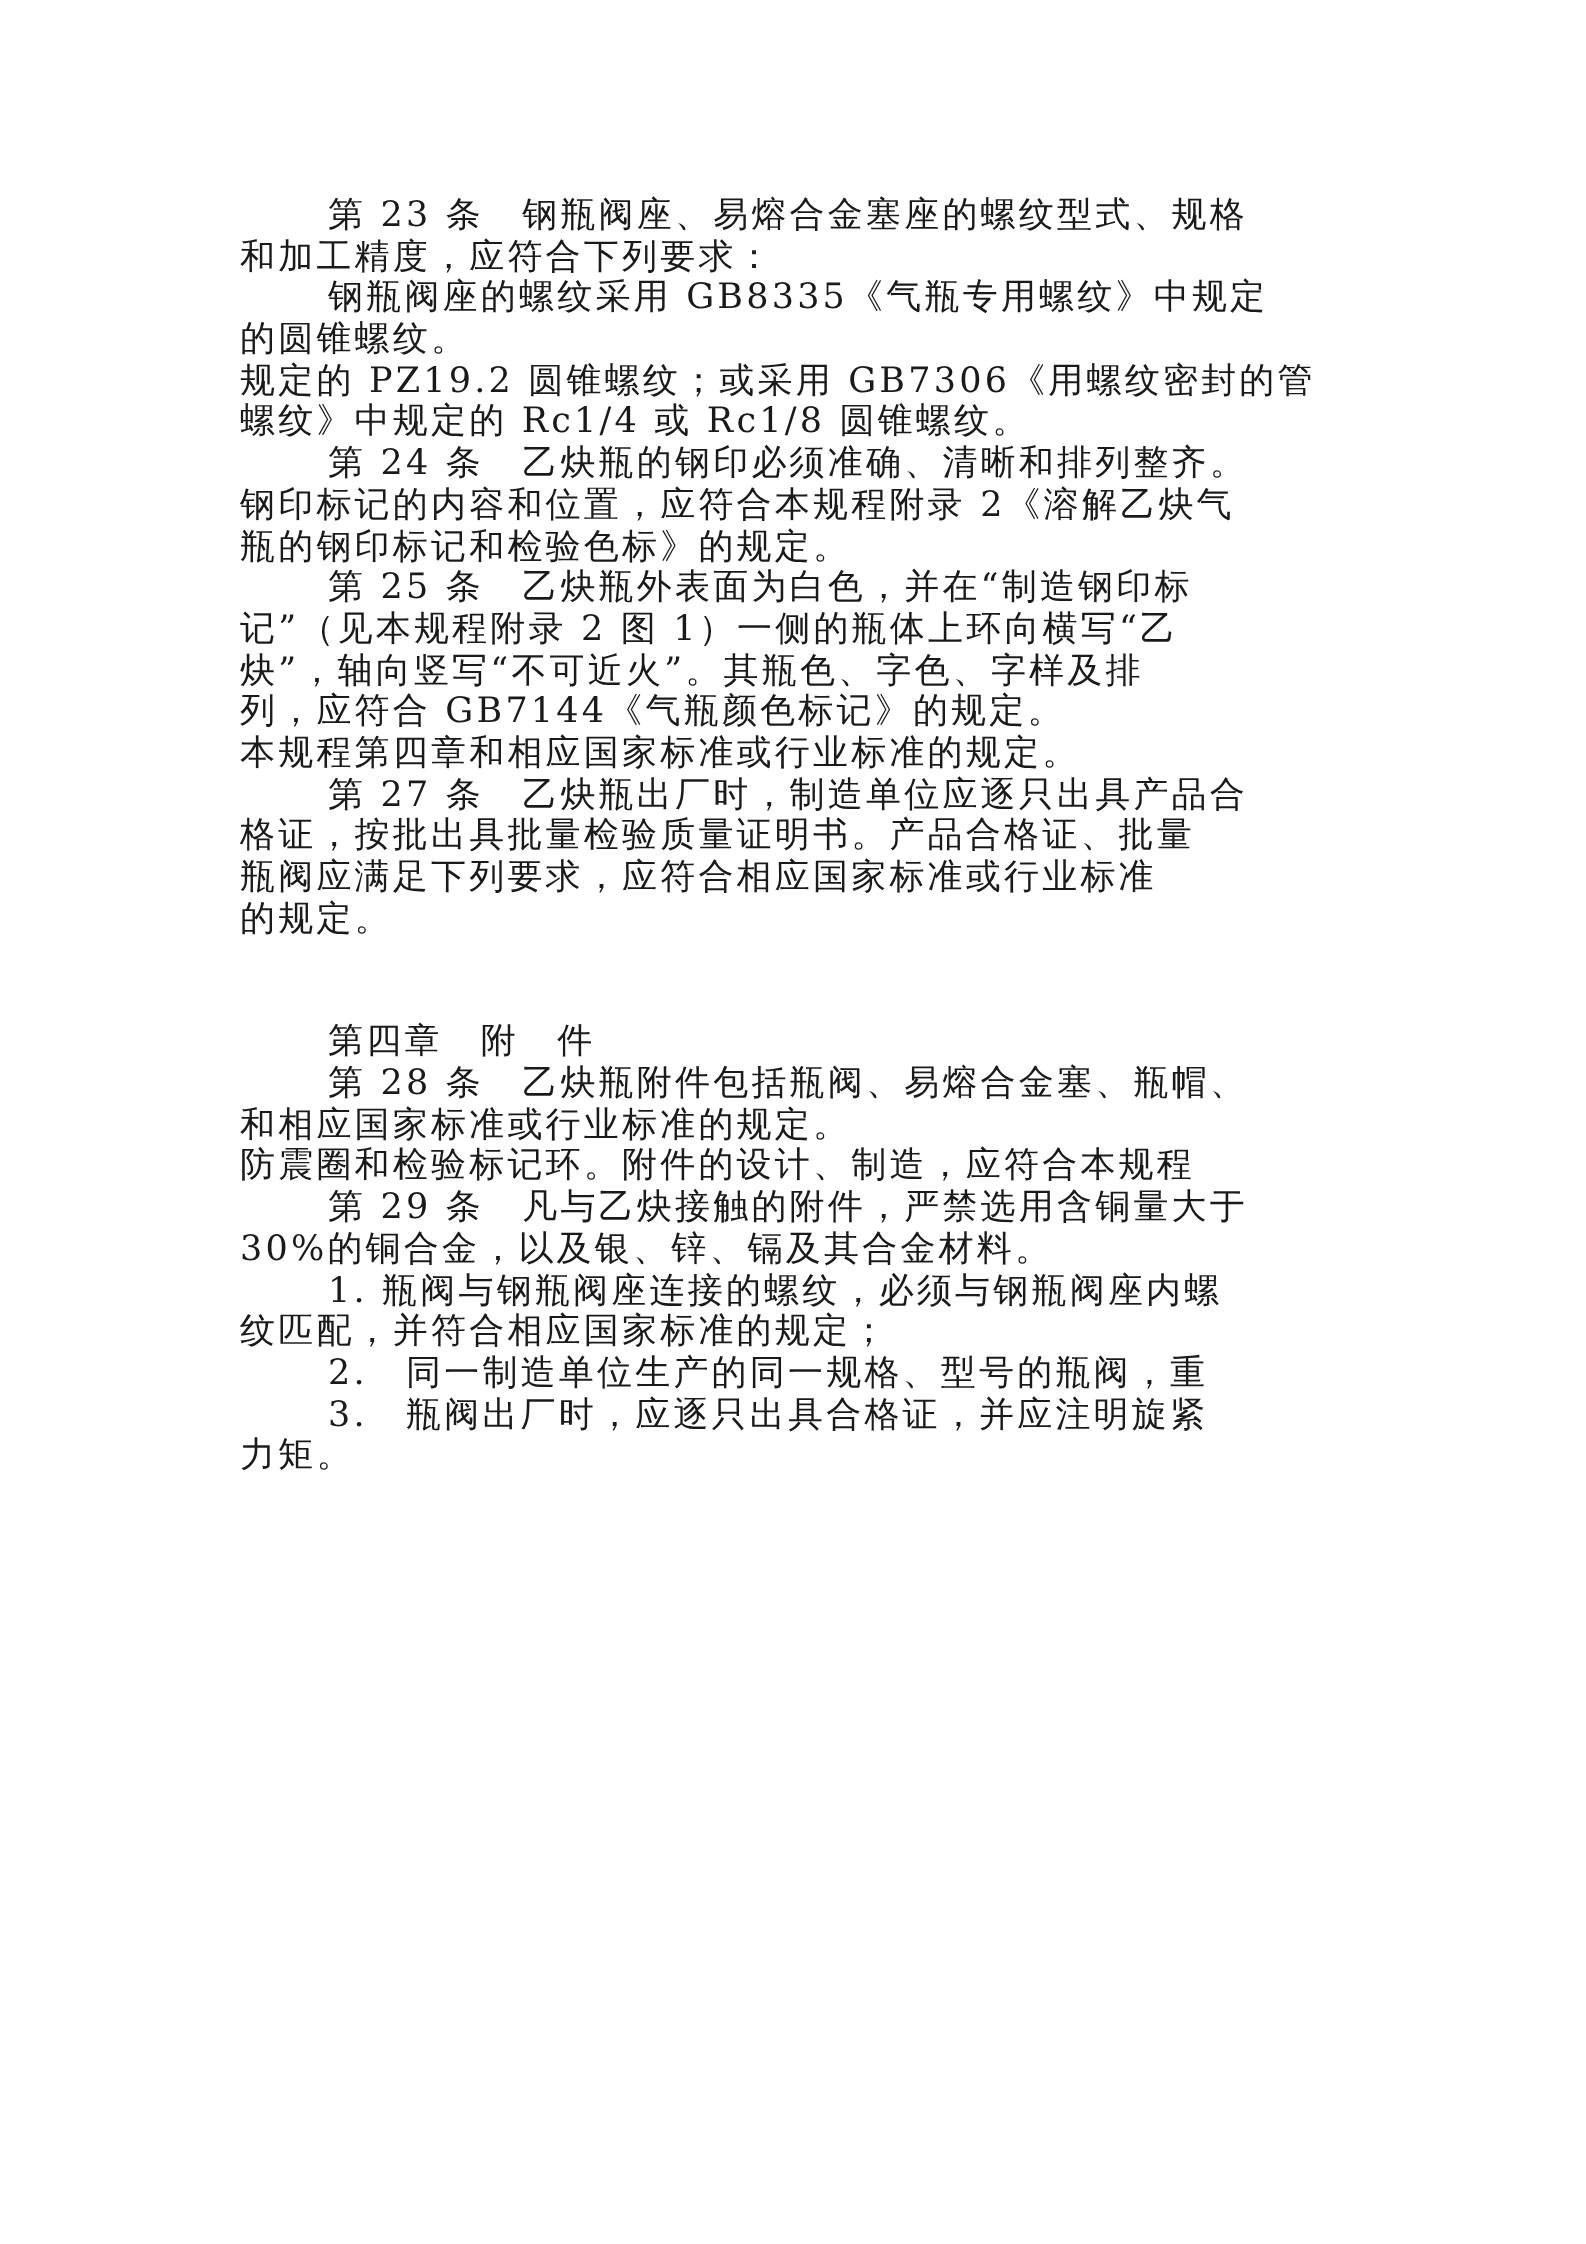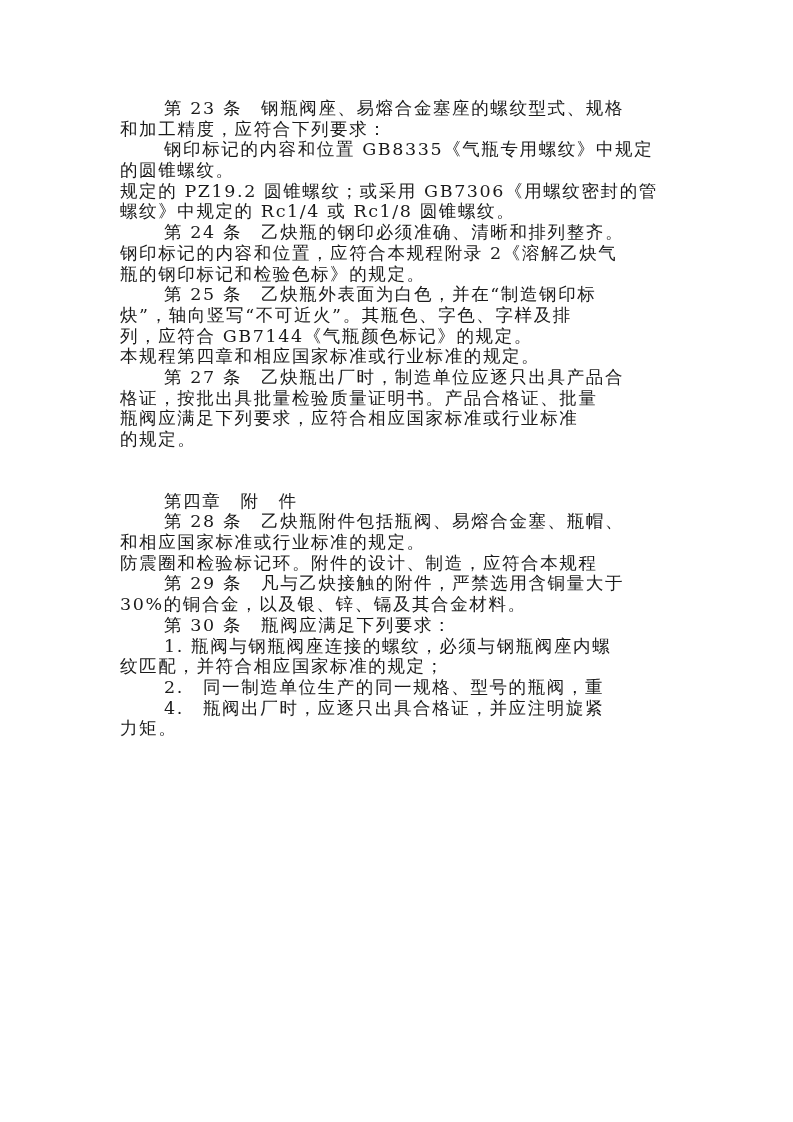--- a/index.html
+++ b/index.html
@@ -47,36 +47,37 @@
 <body>
 
 <div class="page">
   <div class="content">
 
     <div>
       <div class="line indent">第 23 条　钢瓶阀座、易熔合金塞座的螺纹型式、规格</div>
       <div class="line">和加工精度，应符合下列要求：</div>
     </div>
     <div>
-      <div class="line indent">钢印标记的内容和位置 GB8335《气瓶专用螺纹》中规定</div>
+      <div class="line indent">钢瓶阀座的螺纹采用 GB8335《气瓶专用螺纹》中规定</div>
       <div class="line">的圆锥螺纹。</div>
     </div>
     <div>
       <div class="line">规定的 PZ19.2 圆锥螺纹；或采用 GB7306《用螺纹密封的管</div>
       <div class="line">螺纹》中规定的 Rc1/4 或 Rc1/8 圆锥螺纹。</div>
     </div>
 
     <div>
       <div class="line indent">第 24 条　乙炔瓶的钢印必须准确、清晰和排列整齐。</div>
       <div class="line">钢印标记的内容和位置，应符合本规程附录 2《溶解乙炔气</div>
       <div class="line">瓶的钢印标记和检验色标》的规定。</div>
     </div>
 
     <div>
       <div class="line indent">第 25 条　乙炔瓶外表面为白色，并在“制造钢印标</div>
+      <div class="line">记”（见本规程附录 2 图 1）一侧的瓶体上环向横写“乙</div>
       <div class="line">炔”，轴向竖写“不可近火”。其瓶色、字色、字样及排</div>
       <div class="line">列，应符合 GB7144《气瓶颜色标记》的规定。</div>
     </div>
 
     <div>
       <div class="line">本规程第四章和相应国家标准或行业标准的规定。</div>
     </div>
 
     <div>
       <div class="line indent">第 27 条　乙炔瓶出厂时，制造单位应逐只出具产品合</div>
@@ -94,28 +95,25 @@
       <div class="line">和相应国家标准或行业标准的规定。</div>
       <div class="line">防震圈和检验标记环。附件的设计、制造，应符合本规程</div>
     </div>
 
     <div>
       <div class="line indent">第 29 条　凡与乙炔接触的附件，严禁选用含铜量大于</div>
       <div class="line">30%的铜合金，以及银、锌、镉及其合金材料。</div>
     </div>
 
     <div>
-      <div class="line indent">第 30 条　瓶阀应满足下列要求：</div>
-    </div>
-    <div>
       <div class="line indent">1. 瓶阀与钢瓶阀座连接的螺纹，必须与钢瓶阀座内螺</div>
       <div class="line">纹匹配，并符合相应国家标准的规定；</div>
     </div>
     <div>
       <div class="line indent">2.　同一制造单位生产的同一规格、型号的瓶阀，重</div>
     </div>
     <div>
-      <div class="line indent">4.　瓶阀出厂时，应逐只出具合格证，并应注明旋紧</div>
+      <div class="line indent">3.　瓶阀出厂时，应逐只出具合格证，并应注明旋紧</div>
       <div class="line">力矩。</div>
     </div>
 
   </div>
 </div>
 
 </body></html>

